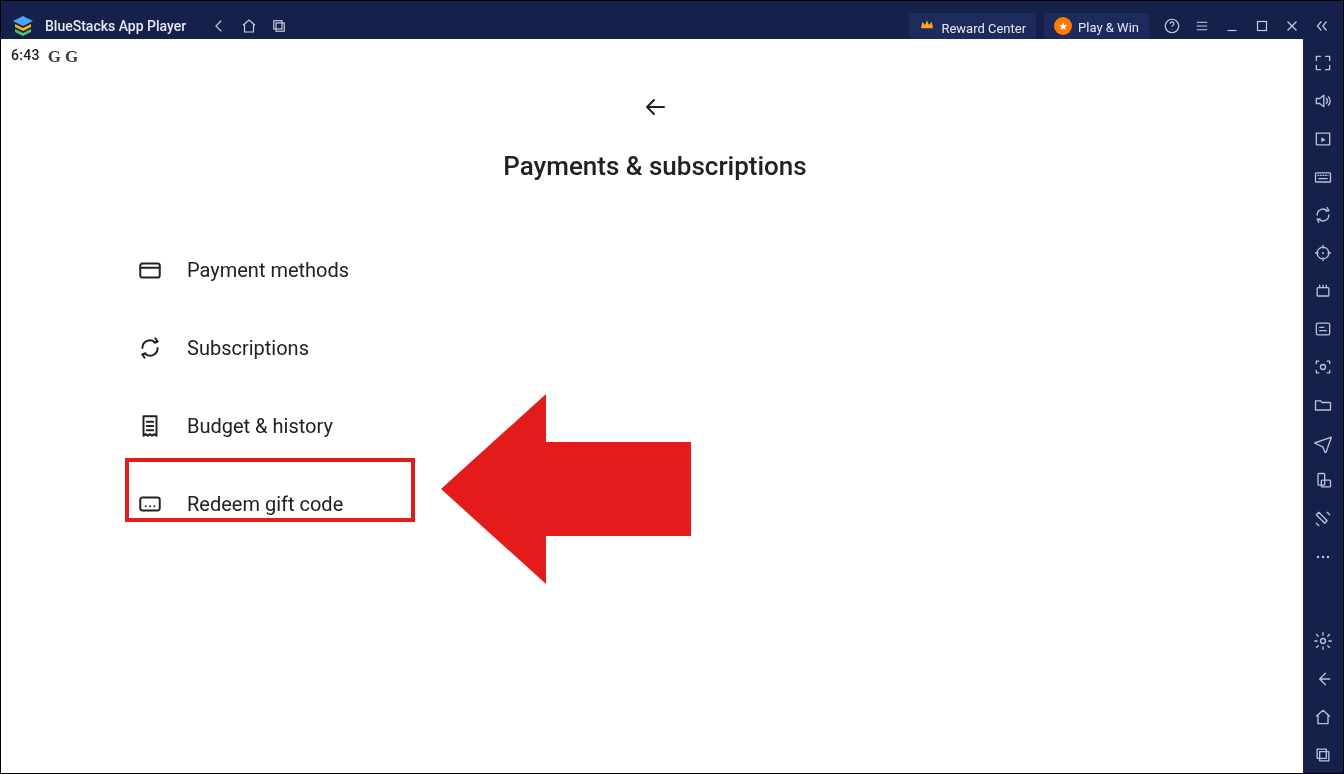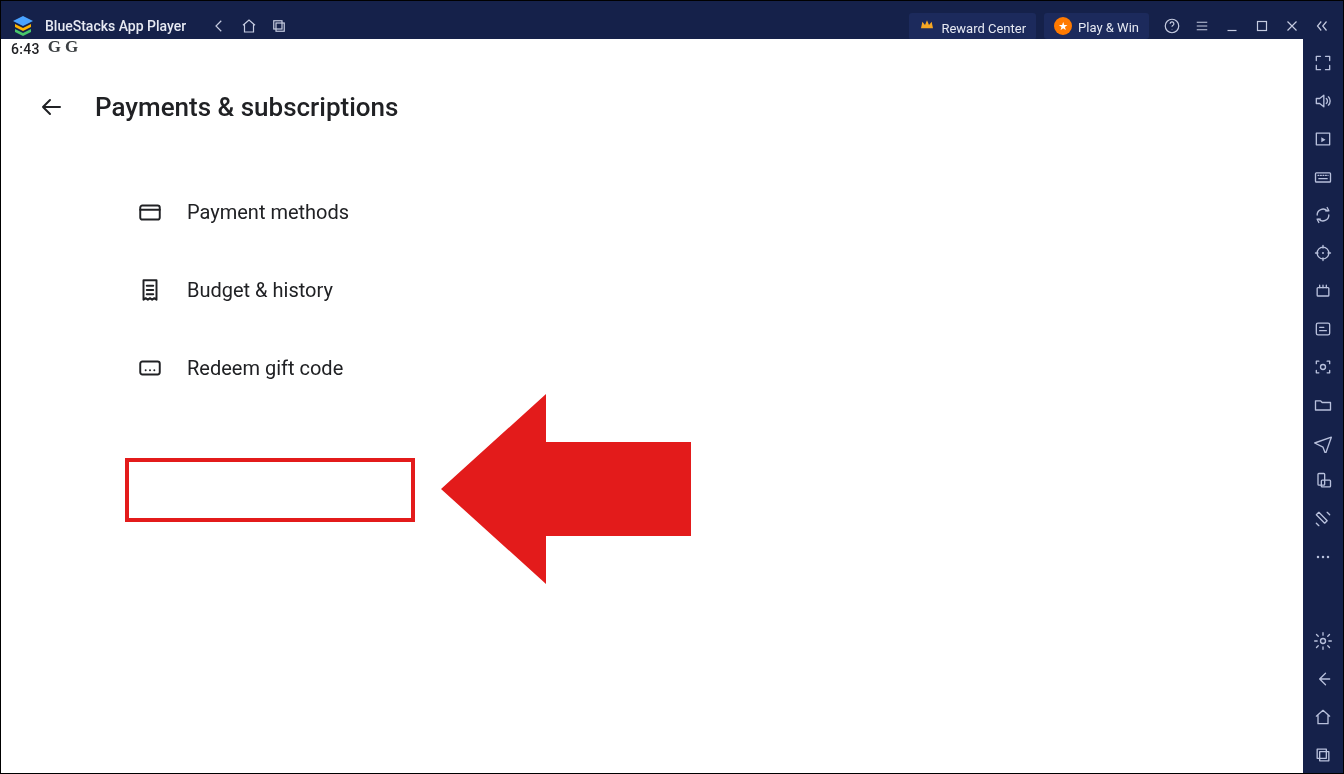--- a/index.html
+++ b/index.html
@@ -45,31 +45,32 @@
   }
   .rt-icon {
     width: 36px; height: 36px; display: flex; align-items: center; justify-content: center;
     color: #b8c0dc; cursor: pointer;
   }
   .rt-icon svg { width: 20px; height: 20px; stroke: currentColor; fill: none; stroke-width: 1.6; stroke-linecap: round; stroke-linejoin: round; }
   .rt-spacer { flex: 1; }
 
   
   .status-bar {
-    height: 26px; display: flex; align-items: flex-end;
+    height: 26px; display: flex; align-items: flex-start;
     padding: 8px 10px; color: #202124; font-size: 14px;
   }
   .status-time { font-weight: 500; letter-spacing: 0.3px; margin-right: 8px; }
   .g-chip { font-family: Georgia, 'Times New Roman', serif; font-weight: 700; font-size: 17px;
             margin-right: 4px; color: #3c4043; }
 
   
   .page-header {
     display: flex; align-items: center; gap: 28px;
     padding: 26px 28px 10px 34px;
+    flex-direction: column;
   }
   .back-btn {
     width: 32px; height: 32px; display: flex; align-items: center; justify-content: center;
     color: #202124; cursor: pointer;
   }
   .back-btn svg { width: 24px; height: 24px; stroke: currentColor; fill: none; stroke-width: 2; stroke-linecap: round; stroke-linejoin: round; }
   .page-title { font-size: 26px; font-weight: 500; color: #202124; }
 
   
   .menu-list { padding: 40px 0 0 135px; }
@@ -202,20 +203,29 @@
       <div class="menu-item">
         <span class="mi-icon">
           <svg viewBox="0 0 24 24">
               <rect x="3" y="6" width="18" height="13" rx="2"></rect>
               <path d="M3 10h18"></path>
             </svg>
         </span>
         <span class="mi-label">Payment methods</span>
       </div>
 
+      <div class="menu-item">
+        <span class="mi-icon">
+          <svg viewBox="0 0 24 24">
+              <path d="M5 12a7 7 0 0 1 12-5l2-1M19 12a7 7 0 0 1-12 5l-2 1"></path>
+              <path d="M17 3l2 3-3 1M7 21l-2-3 3-1"></path>
+            </svg>
+        </span>
+        <span class="mi-label">Subscriptions</span>
+      </div>
 
       <div class="menu-item">
         <span class="mi-icon">
           <svg viewBox="0 0 24 24">
               <path d="M6 3h12v18l-2-1.5-2 1.5-2-1.5-2 1.5-2-1.5-2 1.5V3z"></path>
               <path d="M9 8h6M9 12h6M9 16h6"></path>
             </svg>
         </span>
         <span class="mi-label">Budget &amp; history</span>
       </div>

